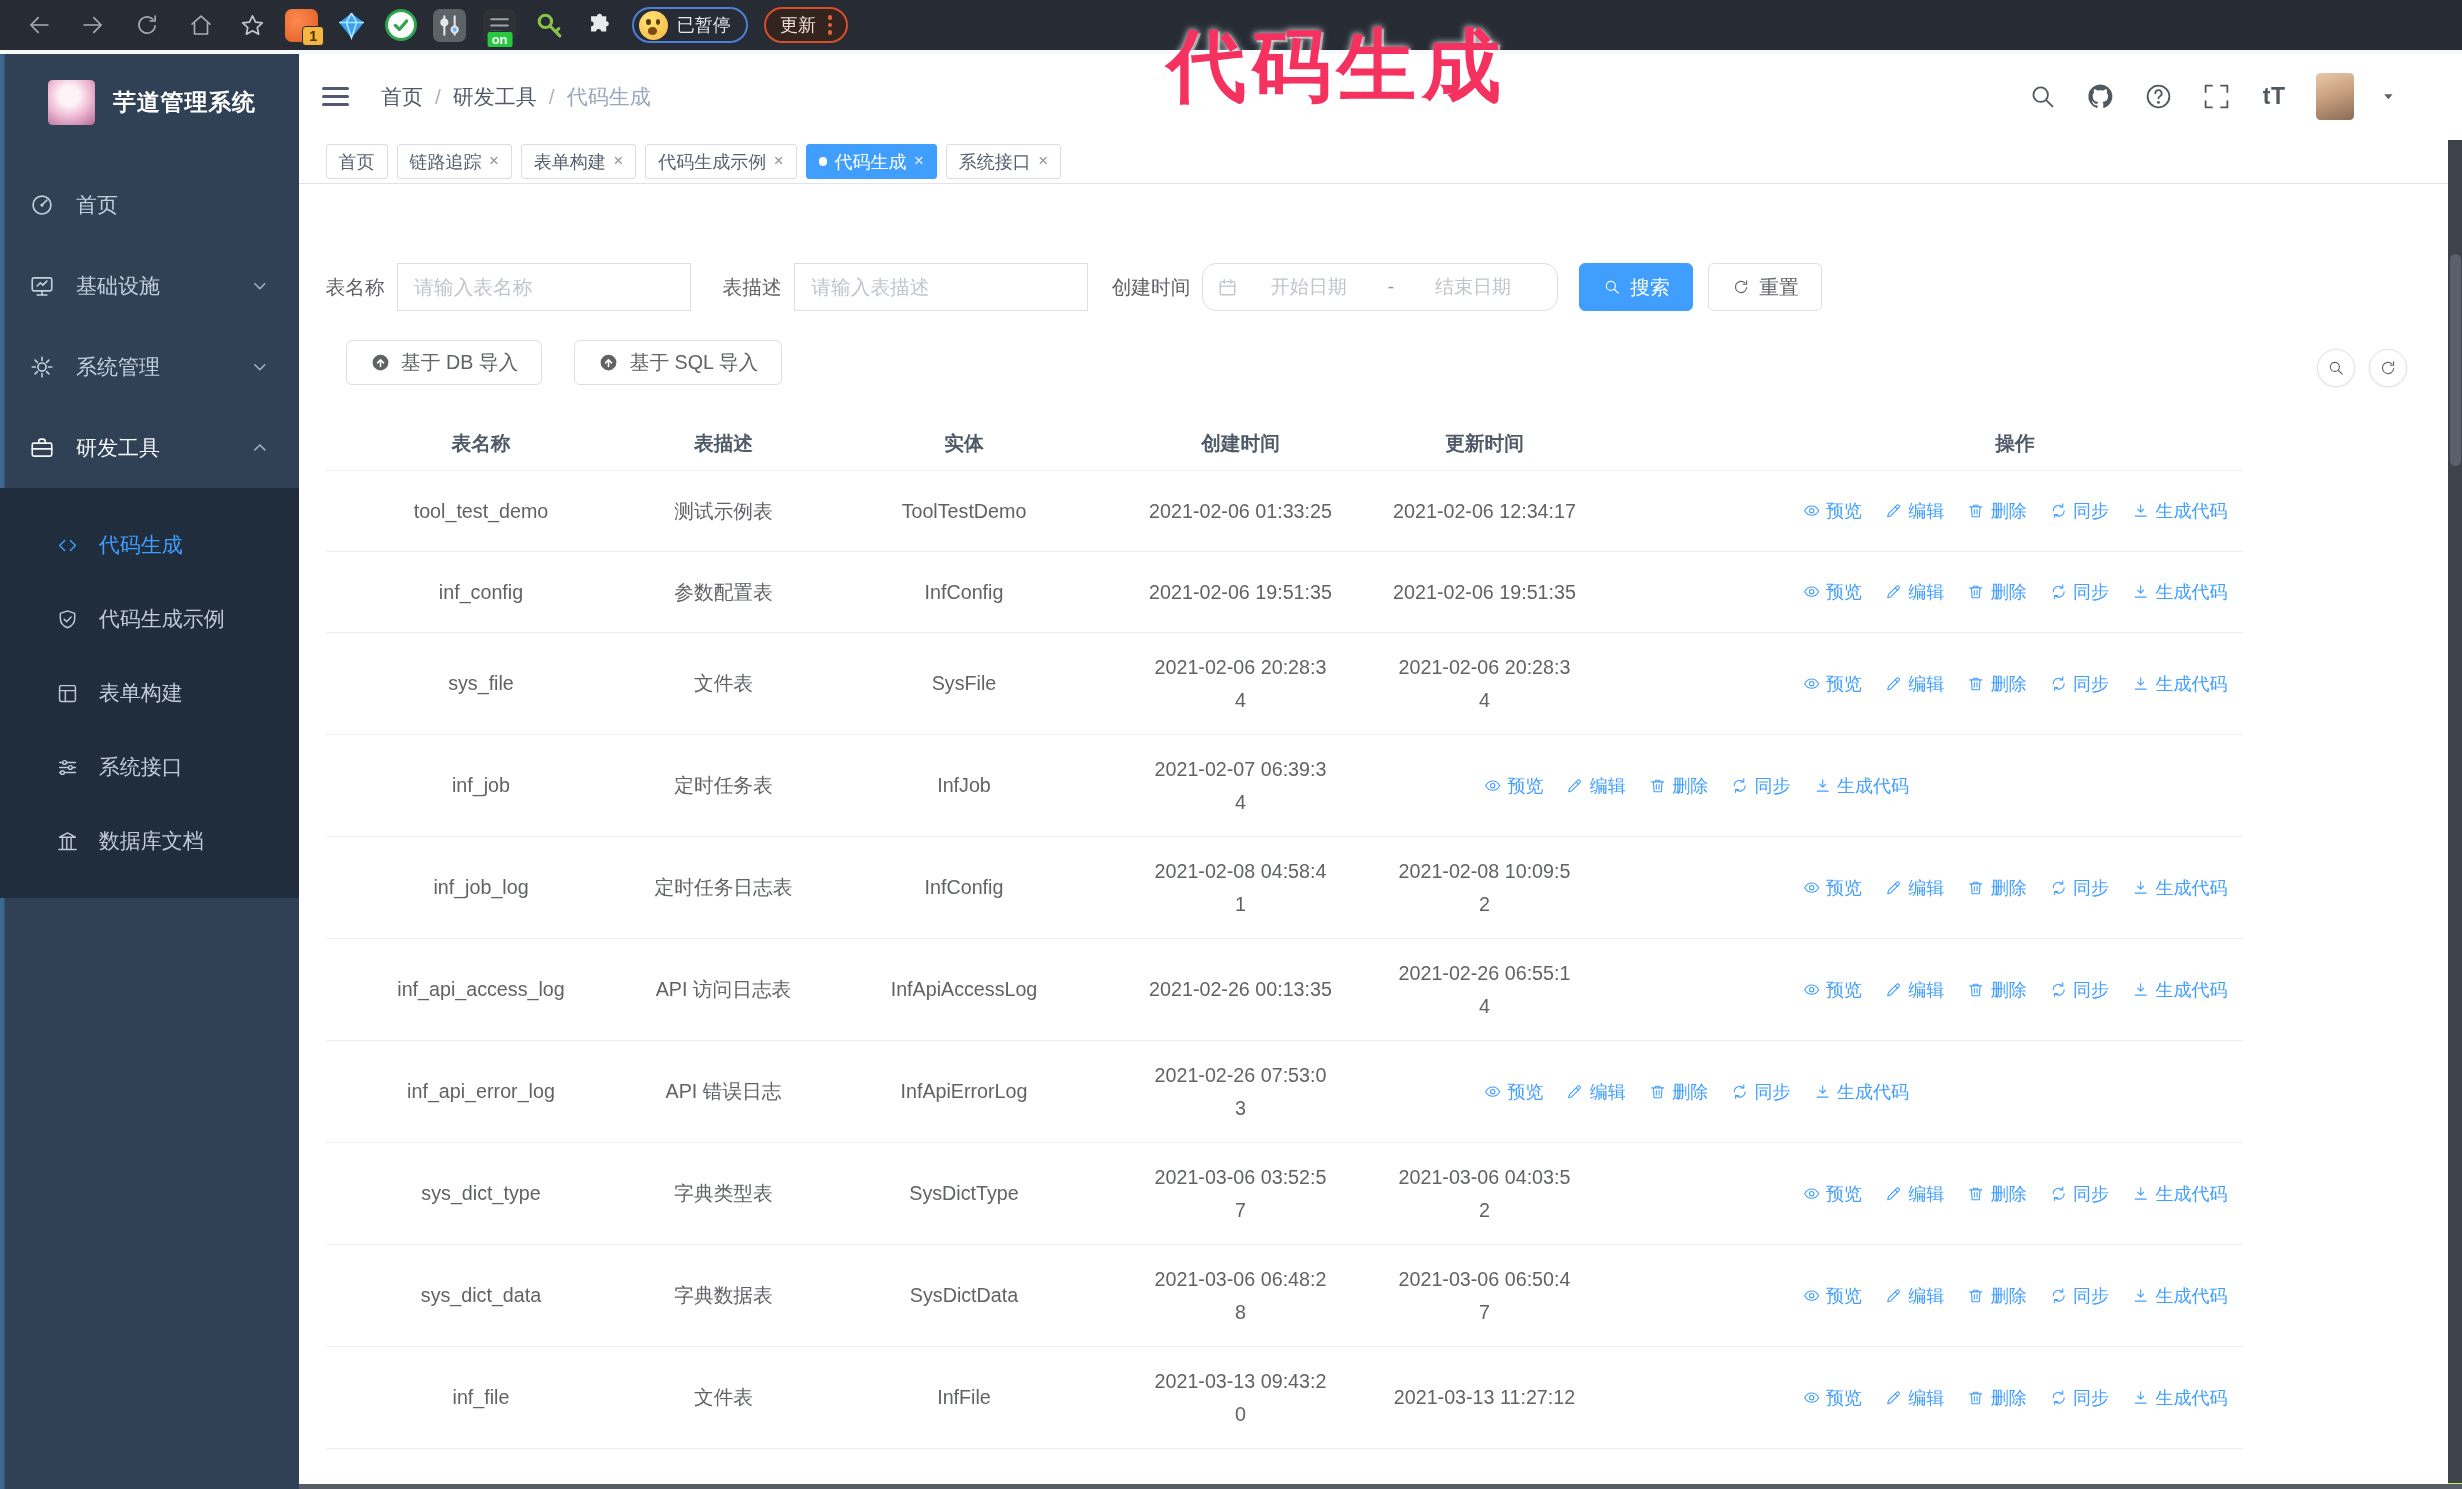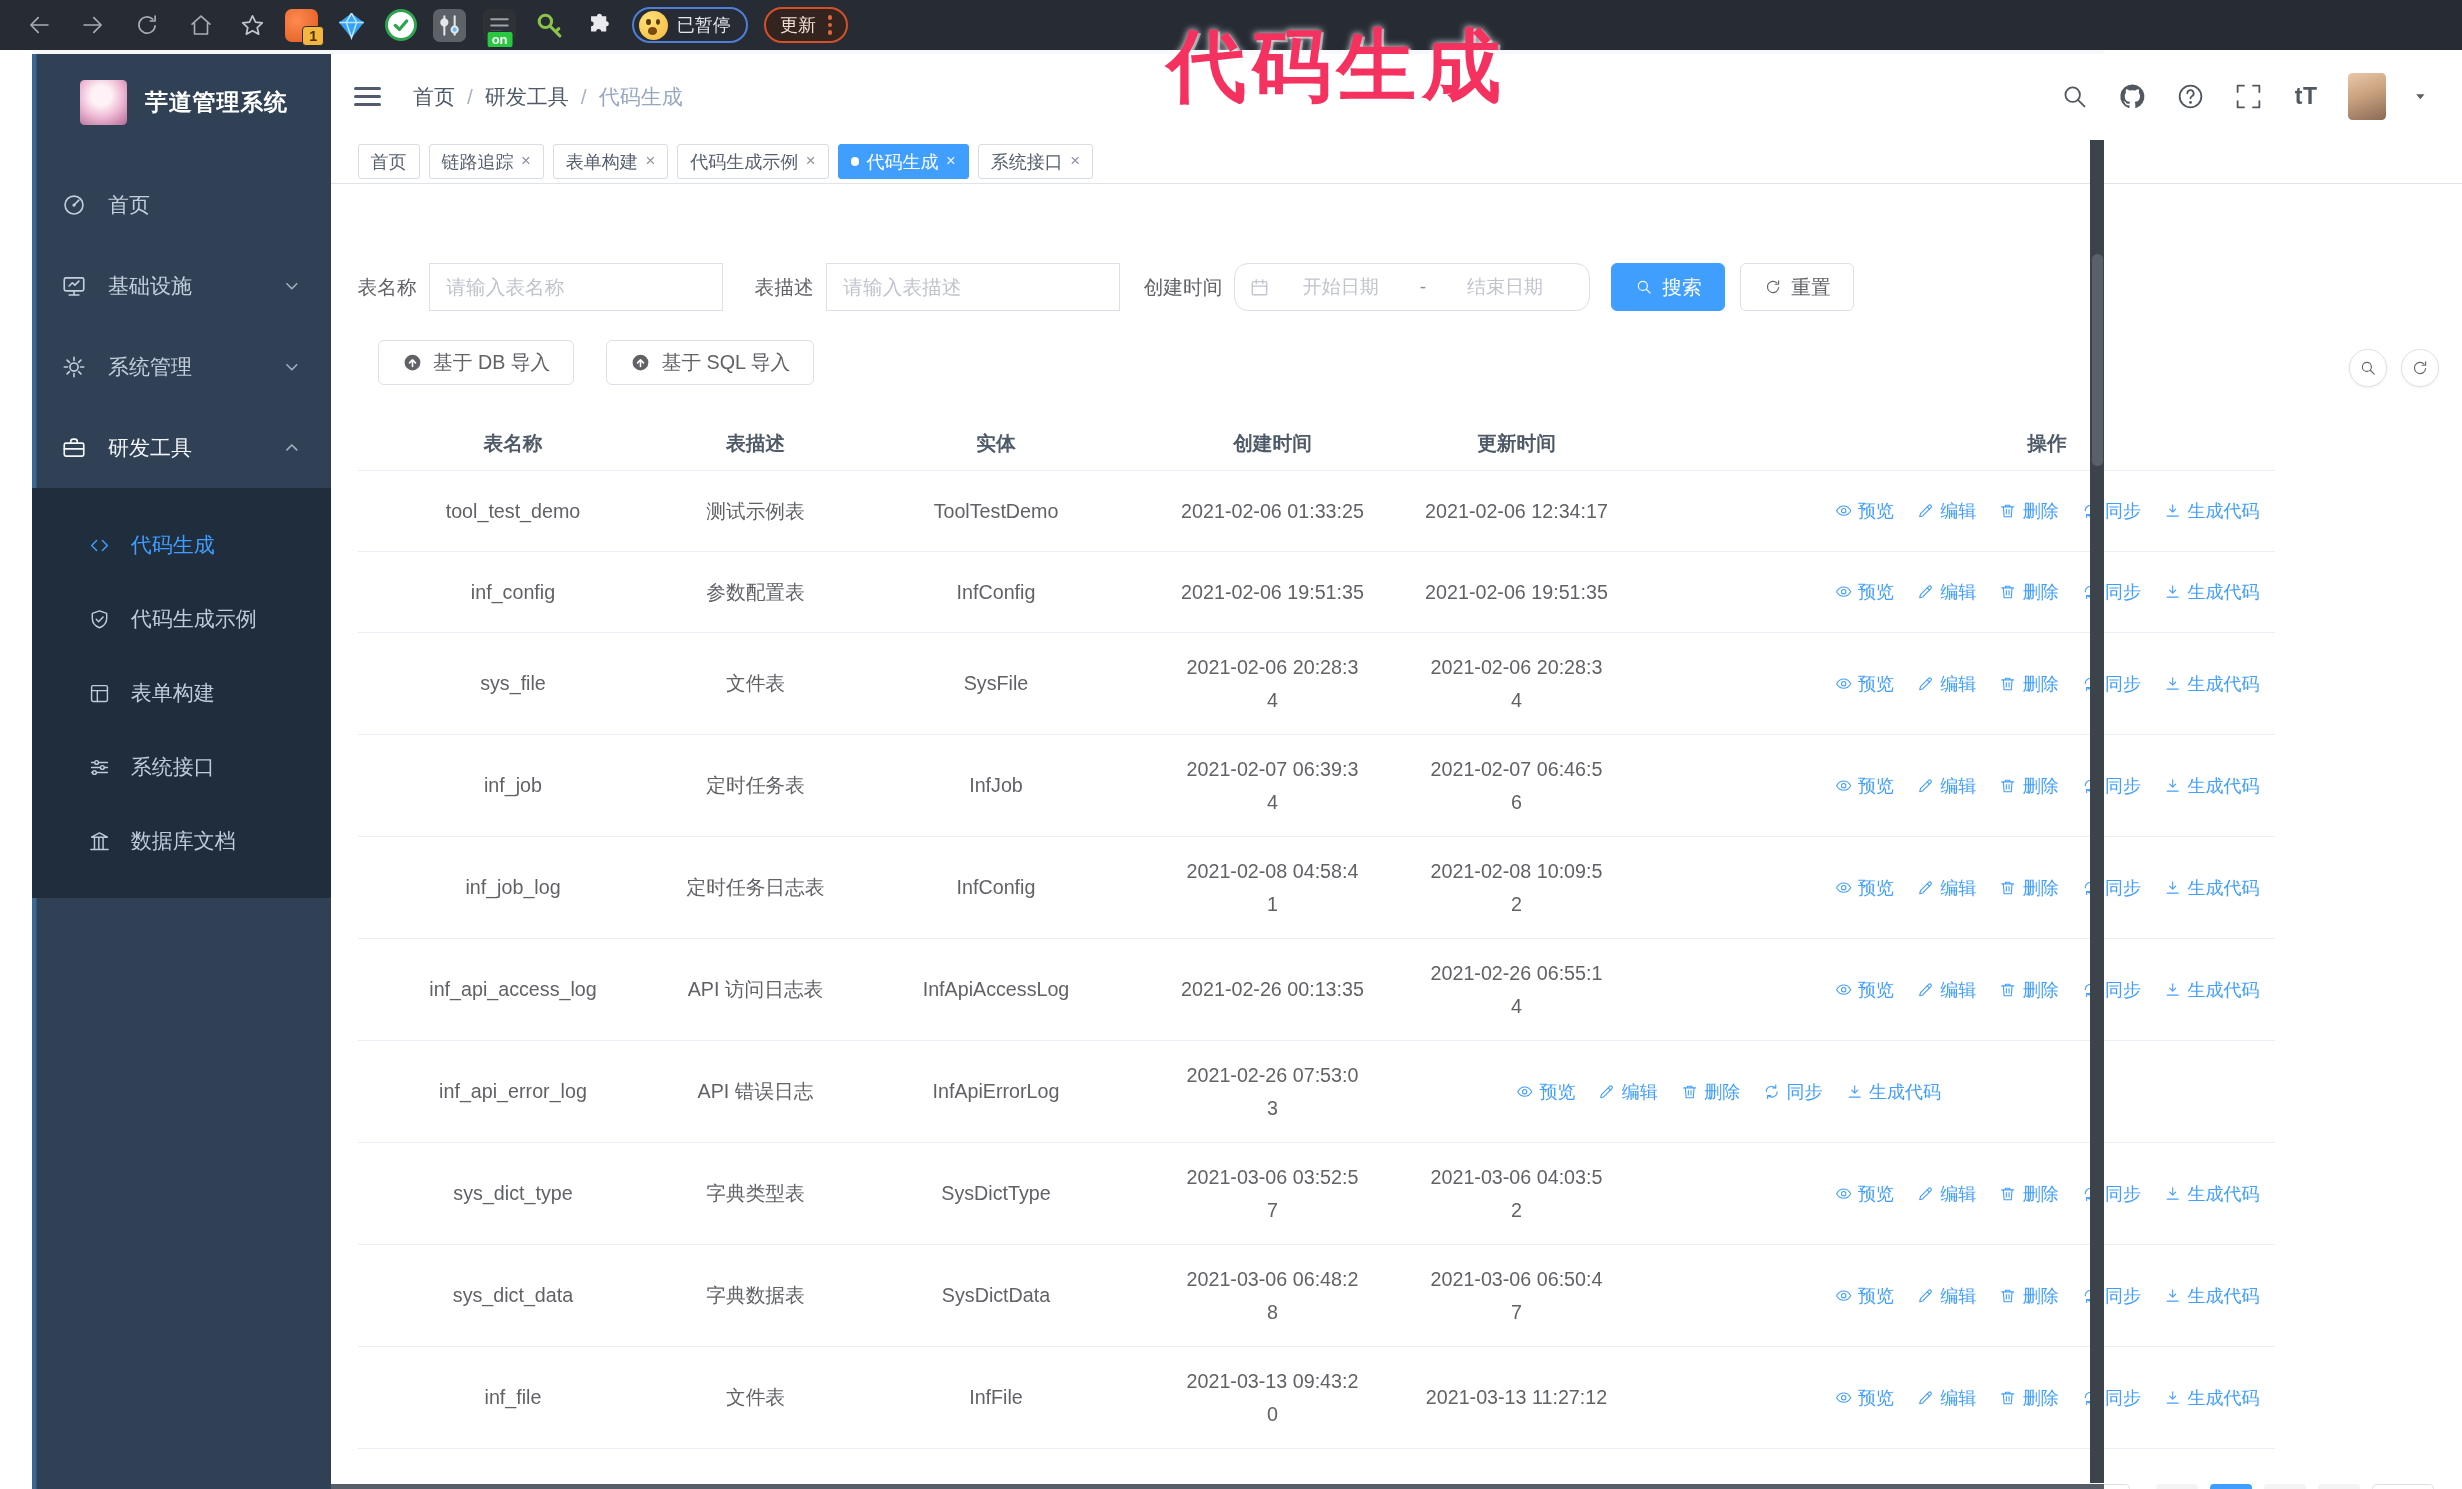--- a/index.html
+++ b/index.html
@@ -42,21 +42,21 @@
   .pill-paused .face i { position:absolute; width:4.5px; height:6px; border-radius:50%; background:#5a3c08; top:8.3px; }
   .pill-paused .face i.l{left:7.6px} .pill-paused .face i.r{right:7.6px}
   .pill-paused .face u { position:absolute; width:9px; height:7.6px; border-radius:50%; background:#7a4a10; bottom:4.5px; left:9.8px; }
   .pill-paused span { color:#e3e6ea; font-size:18px; }
   .pill-update { border:2.3px solid #d4502a; background:#332420; padding:0 13.6px; gap:12px; }
   .pill-update span { color:#f3e0d8; font-size:18px; }
   .dots3 { display:flex; flex-direction:column; gap:3px; }
   .dots3 i { width:4.5px; height:4.5px; border-radius:50%; background:#e0663c; }
 
   
-  .app { position:absolute; left:0; top:50px; width:2072px; height:1440px; background:#bef264;margin-left:32px; }
+  .app { position:absolute; left:0; top:50px; width:2462px; height:1440px; background:#bef264; }
   .top-line { position:absolute; left:0; top:0; width:100%; height:3.8px; background:#f7f8fa; z-index:3; }
 
   
   .sidebar { position:absolute; left:0; top:3.8px; width:299px; height:1436px; background:#304156;
     box-shadow: inset 4.5px 0 0 #3a688f; z-index:2; }
   .logo-row { height:97px; display:flex; align-items:center; padding-left:48px; gap:18px; }
   .logo-img { width:47px; height:45px; border-radius:4.5px; flex:none;
     background: radial-gradient(circle at 45% 35%, #fdf3f7 25%, #efb9d4 55%, #b06a93 100%); }
   .app-title { color:#fff; font-size:23px; font-weight:700; letter-spacing:0.8px; }
   .side-nav { margin-top:13.6px; }
@@ -646,22 +646,20 @@
       </a>
     </div>
   </div>
 
   <div class="grid t-row tall">
     <div class="c-name">inf_job</div>
     <div class="c-desc">定时任务表</div>
     <div class="c-entity">InfJob</div>
     <div class="c-dt c-created">2021-02-07 06:39:3
 4</div>
-    <div class="c-dt c-updated">2021-02-07 06:46:5
-6</div>
     <div></div>
     <div class="c-actions">
       <a class="action">
         <svg viewBox="0 0 32 32" class="ic">
                     <path d="M3 16s5-8.5 13-8.5S29 16 29 16s-5 8.5-13 8.5S3 16 3 16z"></path>
                     <circle cx="16" cy="16" r="4"></circle>
                   </svg>
         <span class="action-label">预览</span>
       </a>
       <a class="action">

